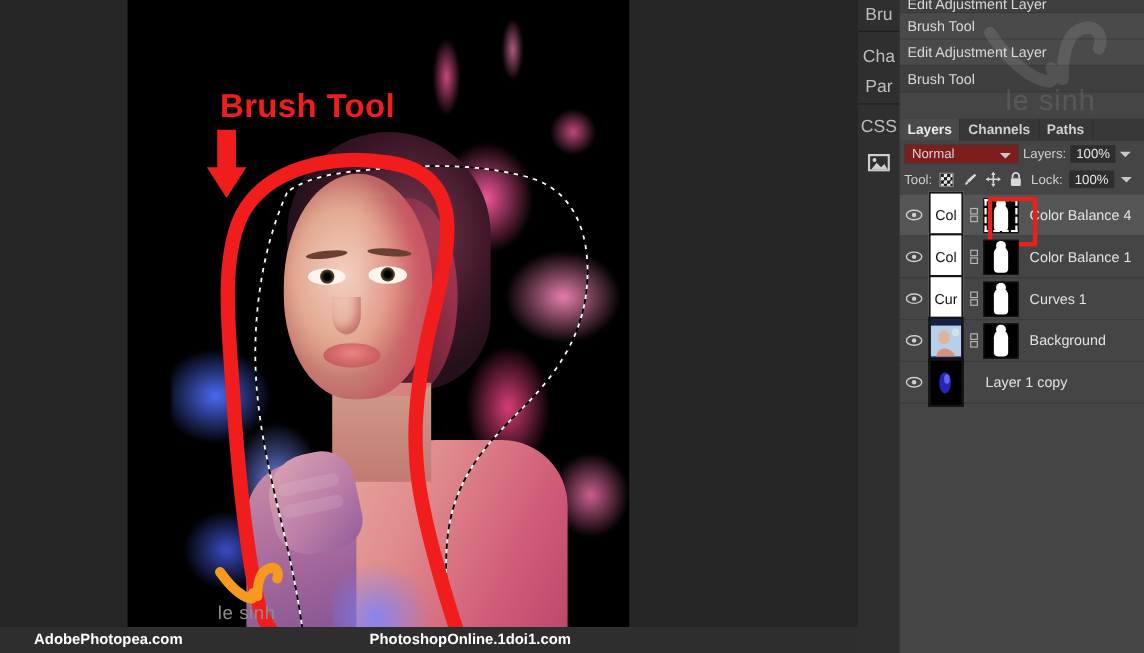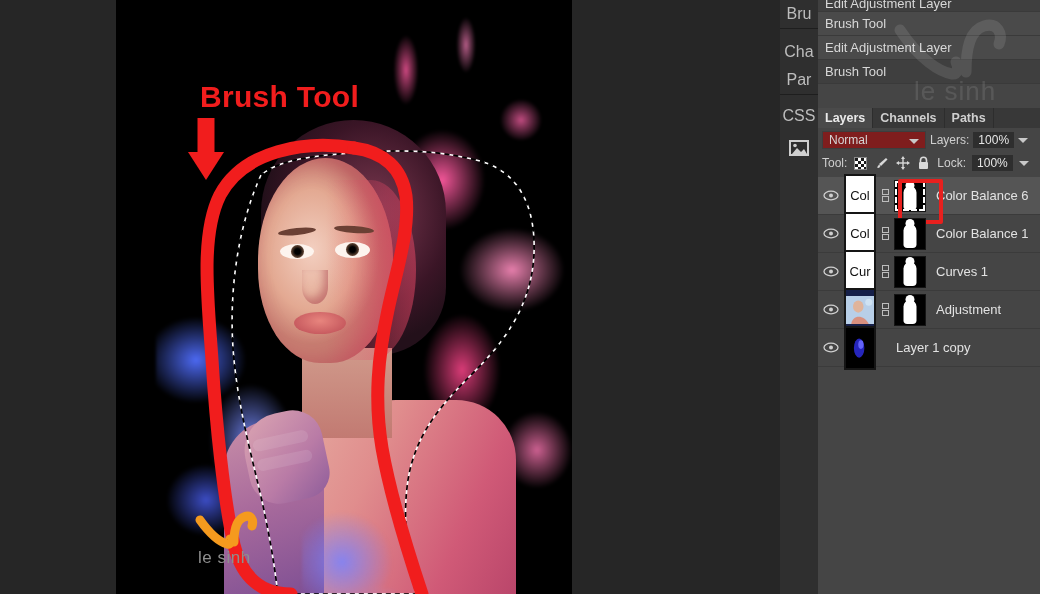--- a/index.html
+++ b/index.html
@@ -345,20 +345,24 @@
 
       <div id="watermark">
         <svg viewBox="0 0 72 44" width="72" height="44">
           <path d="M6,12 C16,26 26,34 33,36 C36,37 37,34 36,31" stroke="#f59a1e" stroke-width="9" fill="none" stroke-linecap="round"></path>
           <path d="M40,34 C40,22 42,12 50,9 C57,6 60,12 58,18" stroke="#f59a1e" stroke-width="9" fill="none" stroke-linecap="round"></path>
         </svg>
         <div class="wm-text">le sinh</div>
       </div>
     </div>
 
+    <div id="bottom-bar">
+      <div class="bb" id="bb-left">AdobePhotopea.com</div>
+      <div class="bb" id="bb-right">PhotoshopOnline.1doi1.com</div>
+    </div>
   </div>
 
   <div id="right-col">
 
     <div id="tab-strip">
       <div class="vtab sep">
         <span>Bru</span>
       </div>
       <div class="vtab" style="padding-top:14px;">
         <span>Cha</span>
@@ -451,21 +455,21 @@
             </svg>
           </span>
           <span class="thumb">Col</span>
           <span class="link-ico">
               <i></i>
               <i></i>
             </span>
           <span class="mask active">
               <span class="sil"></span>
             </span>
-          <span class="layer-name">Color Balance 6</span>
+          <span class="layer-name">Color Balance 4</span>
           <span id="mask-highlight"></span>
         </div>
 
         <div class="layer-row">
           <span class="eye">
             <svg width="16" height="11" viewBox="0 0 16 11">
               <ellipse cx="8" cy="5.5" rx="7" ry="4.3" fill="none" stroke="#cfcfcf" stroke-width="1.3"></ellipse>
               <circle cx="8" cy="5.5" r="2" fill="#cfcfcf"></circle>
             </svg>
           </span>
@@ -513,21 +517,21 @@
               <circle cx="26" cy="7" r="4" fill="#cfe2f2"></circle>
             </svg>
           </span>
           <span class="link-ico">
               <i></i>
               <i></i>
             </span>
           <span class="mask">
               <span class="sil"></span>
             </span>
-          <span class="layer-name">Adjustment</span>
+          <span class="layer-name">Background</span>
         </div>
 
         <div class="layer-row">
           <span class="eye">
             <svg width="16" height="11" viewBox="0 0 16 11">
               <ellipse cx="8" cy="5.5" rx="7" ry="4.3" fill="none" stroke="#cfcfcf" stroke-width="1.3"></ellipse>
               <circle cx="8" cy="5.5" r="2" fill="#cfcfcf"></circle>
             </svg>
           </span>
           <span class="thumb" style="background:#000;border-color:#151515;">

